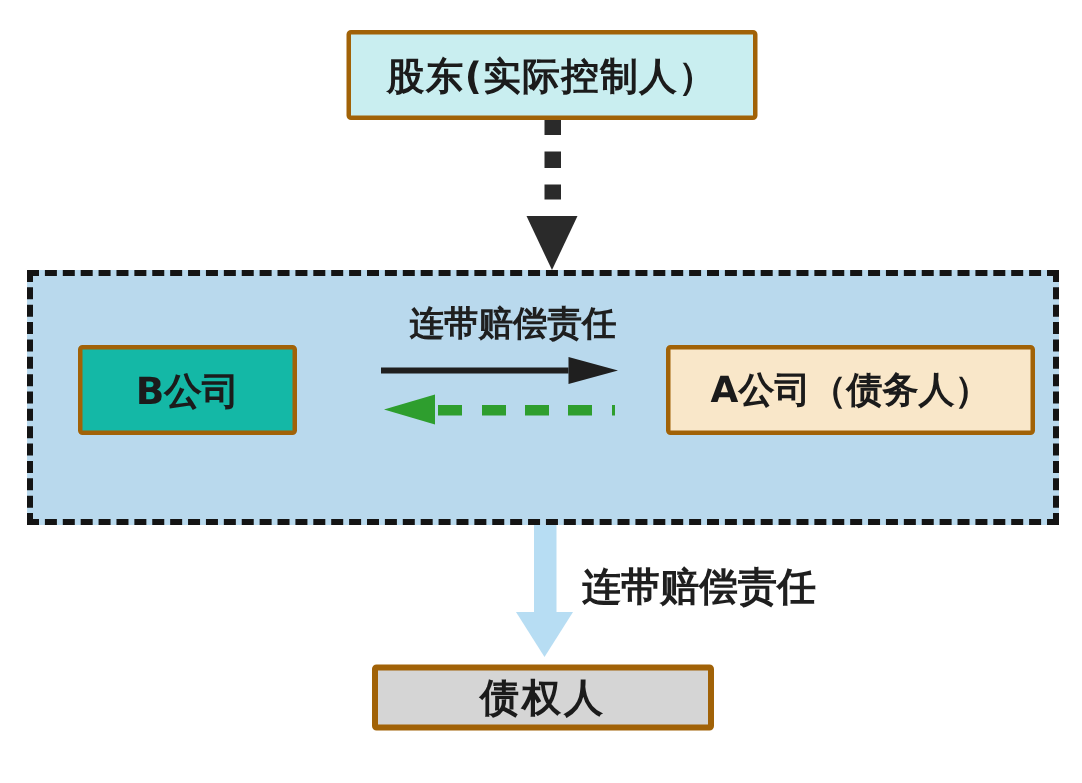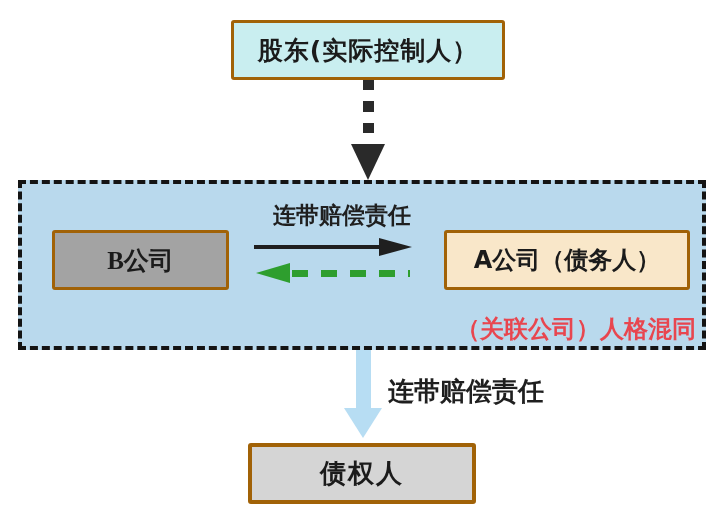--- a/index.html
+++ b/index.html
@@ -50,24 +50,23 @@
 
   .group-container {
     position: absolute;
     left: 18px; top: 180px;
     width: 688px; height: 170px;
     background: #b9d9ed;
     border: 4px dashed #141414;
   }
 
   .company-b-box {
-    left: 30px; top: 46px; width: 177px; height: 60px;
-    background: #a3a3a3;
+    left: 30px; top: 46px; width: 146px; height: 60px;
+    background: #14b8a6;
     font-size: 25px;
-    font-family: Liberation Serif, serif;
   }
   .company-a-box {
     left: 422px; top: 46px; width: 246px; height: 60px;
     background: #f9e7c9;
     font-size: 24px;
   }
 
   .flow-label {
     position: absolute;
     font-weight: 700;
@@ -142,21 +141,21 @@
   .liability-label {
     position: absolute;
     left: 388px; top: 374px;
     font-size: 26px;
     font-weight: 700;
     color: #1f1f1f;
     white-space: nowrap;
   }
 
   .creditor-box {
-    left: 248px; top: 443px; width: 228px; height: 61px;
+    left: 248px; top: 443px; width: 228px; height: 44px;
     background: #d5d5d5;
     border-width: 4px;
     font-size: 26px;
     letter-spacing: 2px;
   }
 </style>
 </head>
 <body>
 
 <div class="canvas">
@@ -188,21 +187,20 @@
       <span class="shaft"></span>
       <span class="head"></span>
     </div>
 
     <div class="arrow-left-dashed">
       <span class="head"></span>
       <span class="dashes"></span>
     </div>
 
 
-    <div class="confusion-note">（关联公司）人格混同</div>
   </div>
 
   <div class="liability-arrow">
     <span class="shaft"></span>
     <span class="head"></span>
   </div>
 
   <div class="liability-label">连带赔偿责任</div>
 
   <div class="box creditor-box">

